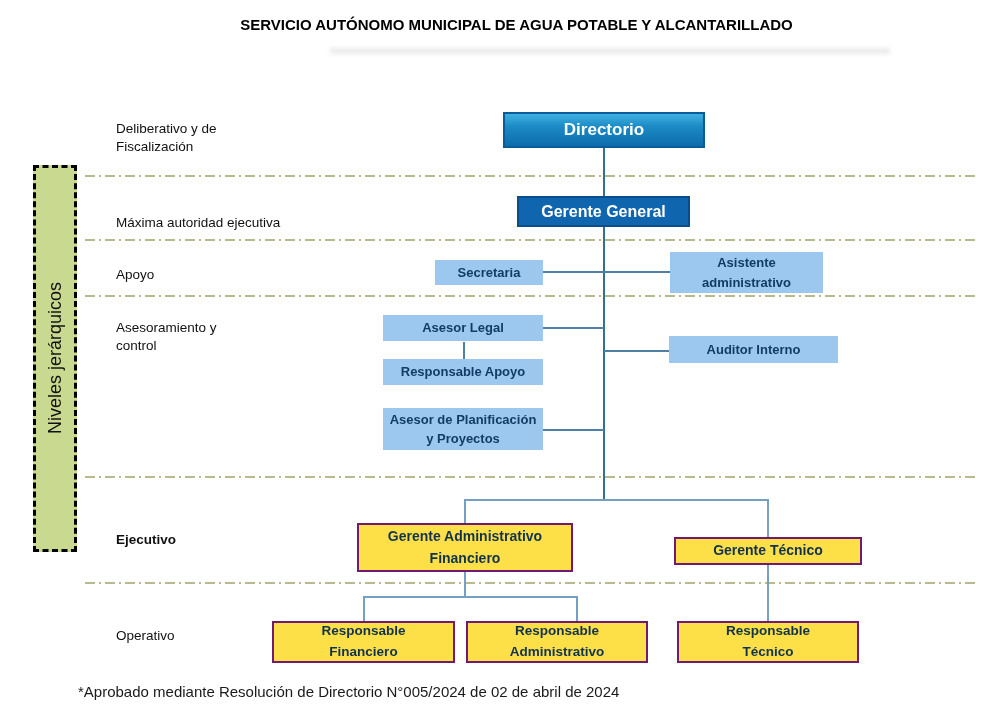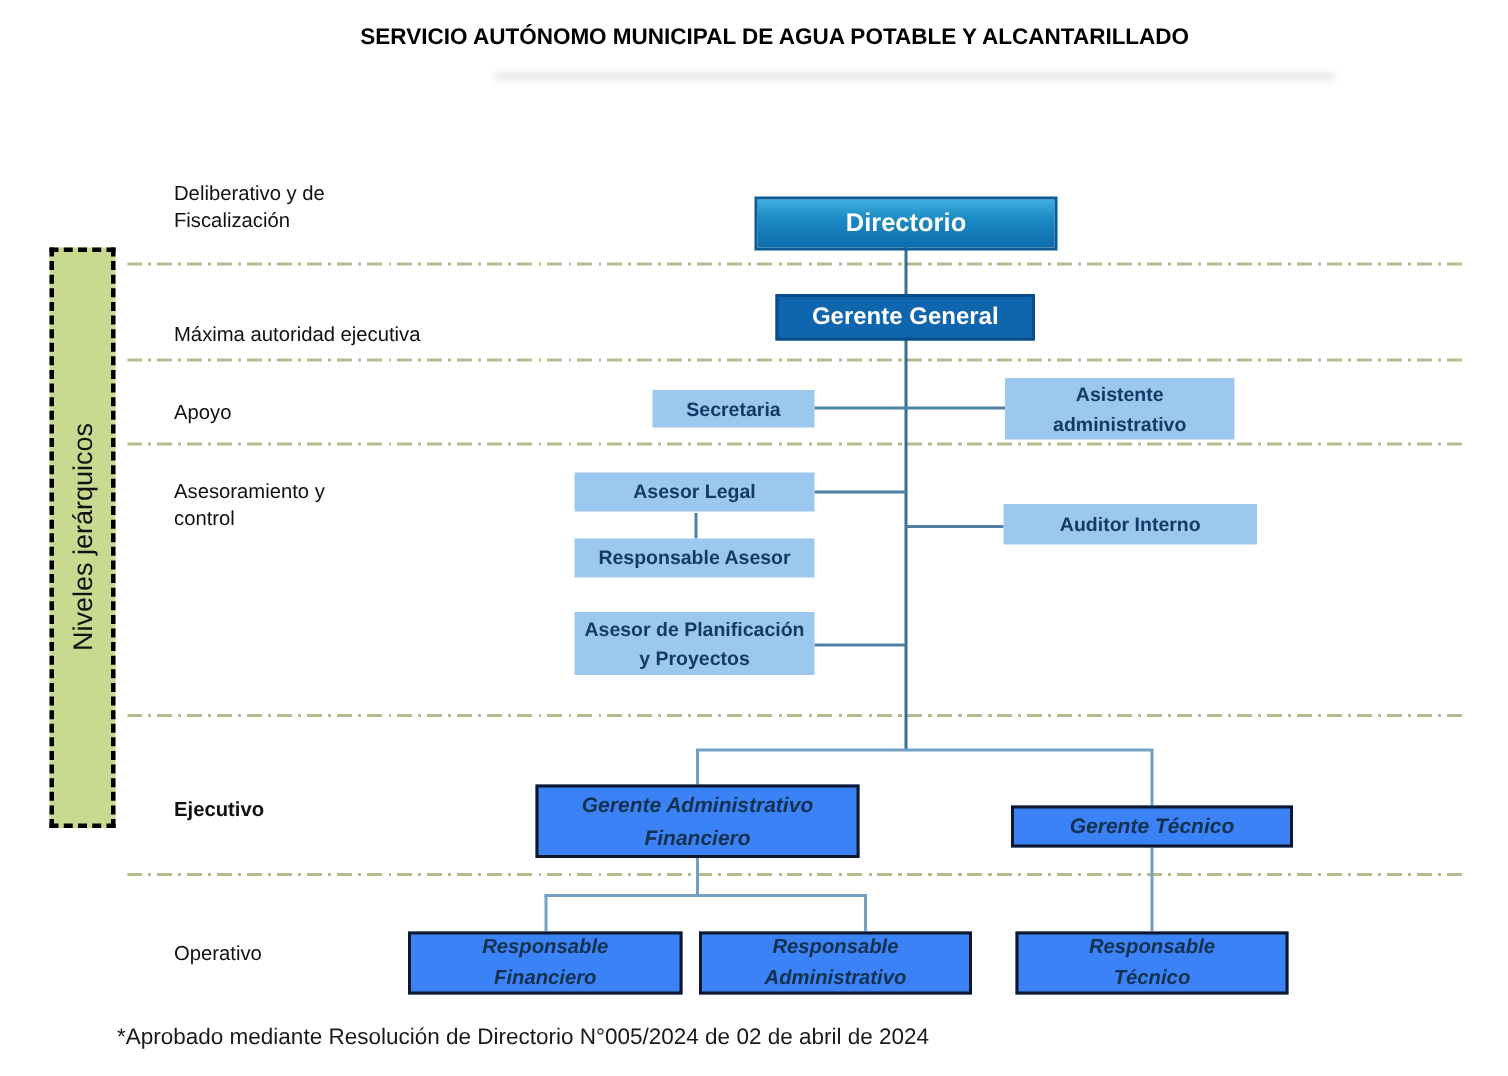--- a/index.html
+++ b/index.html
@@ -82,26 +82,25 @@
     color: #ffffff;
     font-size: 16px;
   }
   .node.lightblue {
     background: #9cc8ef;
     color: #123c66;
     font-size: 13px;
     line-height: 1.5;
   }
   .node.mint {
-    background: #3b82f6;
-    border: 2px solid #0f172a;
+    background: #fde047;
+    border: 2px solid #701a75;
     color: #12314f;
     font-size: 13.5px;
     line-height: 1.55;
-    font-style: italic;
   }
   
   .line { position: absolute; }
   .line.v { width: 2px; }
   .line.h { height: 2px; }
   .line.upper { background: #34718f; }
   .line.mid   { background: #4d80a4; }
   .line.lower { background: #74a1c3; }
   .footer-note {
     position: absolute;
@@ -148,32 +147,32 @@
   <div class="line h mid" style="left:543px; top:429px; width:61px;"></div>
   <div class="line h lower" style="left:464px; top:499px; width:305px;"></div>
   <div class="line v lower" style="left:464px; top:500px; height:23px;"></div>
   <div class="line v lower" style="left:767px; top:500px; height:37px;"></div>
   <div class="line v lower" style="left:464px; top:572px; height:25px;"></div>
   <div class="line h lower" style="left:363px; top:596px; width:215px;"></div>
   <div class="line v lower" style="left:363px; top:597px; height:24px;"></div>
   <div class="line v lower" style="left:576px; top:597px; height:24px;"></div>
   <div class="line v lower" style="left:767px; top:565px; height:56px;"></div>
 
-  <div class="node head" style="left:503px; top:112px; width:202px; height:36px;margin-top:19px;">Directorio</div>
+  <div class="node head" style="left:503px; top:112px; width:202px; height:36px;">Directorio</div>
 
   <div class="node solid" style="left:517px; top:196px; width:173px; height:31px;">Gerente General</div>
 
   <div class="node lightblue" style="left:435px; top:260px; width:108px; height:25px;">Secretaria</div>
 
   <div class="node lightblue" style="left:670px; top:252px; width:153px; height:41px;">Asistente
 administrativo</div>
 
   <div class="node lightblue" style="left:383px; top:315px; width:160px; height:26px;">Asesor Legal</div>
 
-  <div class="node lightblue" style="left:383px; top:359px; width:160px; height:26px;">Responsable Asesor</div>
+  <div class="node lightblue" style="left:383px; top:359px; width:160px; height:26px;">Responsable Apoyo</div>
 
   <div class="node lightblue" style="left:669px; top:336px; width:169px; height:27px;">Auditor Interno</div>
 
   <div class="node lightblue" style="left:383px; top:408px; width:160px; height:42px;">Asesor de Planificación
 y Proyectos</div>
 
   <div class="node mint" style="left:357px; top:523px; width:216px; height:49px; font-size:14px;">Gerente Administrativo
 Financiero</div>
 
   <div class="node mint" style="left:674px; top:537px; width:188px; height:28px; font-size:14px;">Gerente  Técnico</div>

